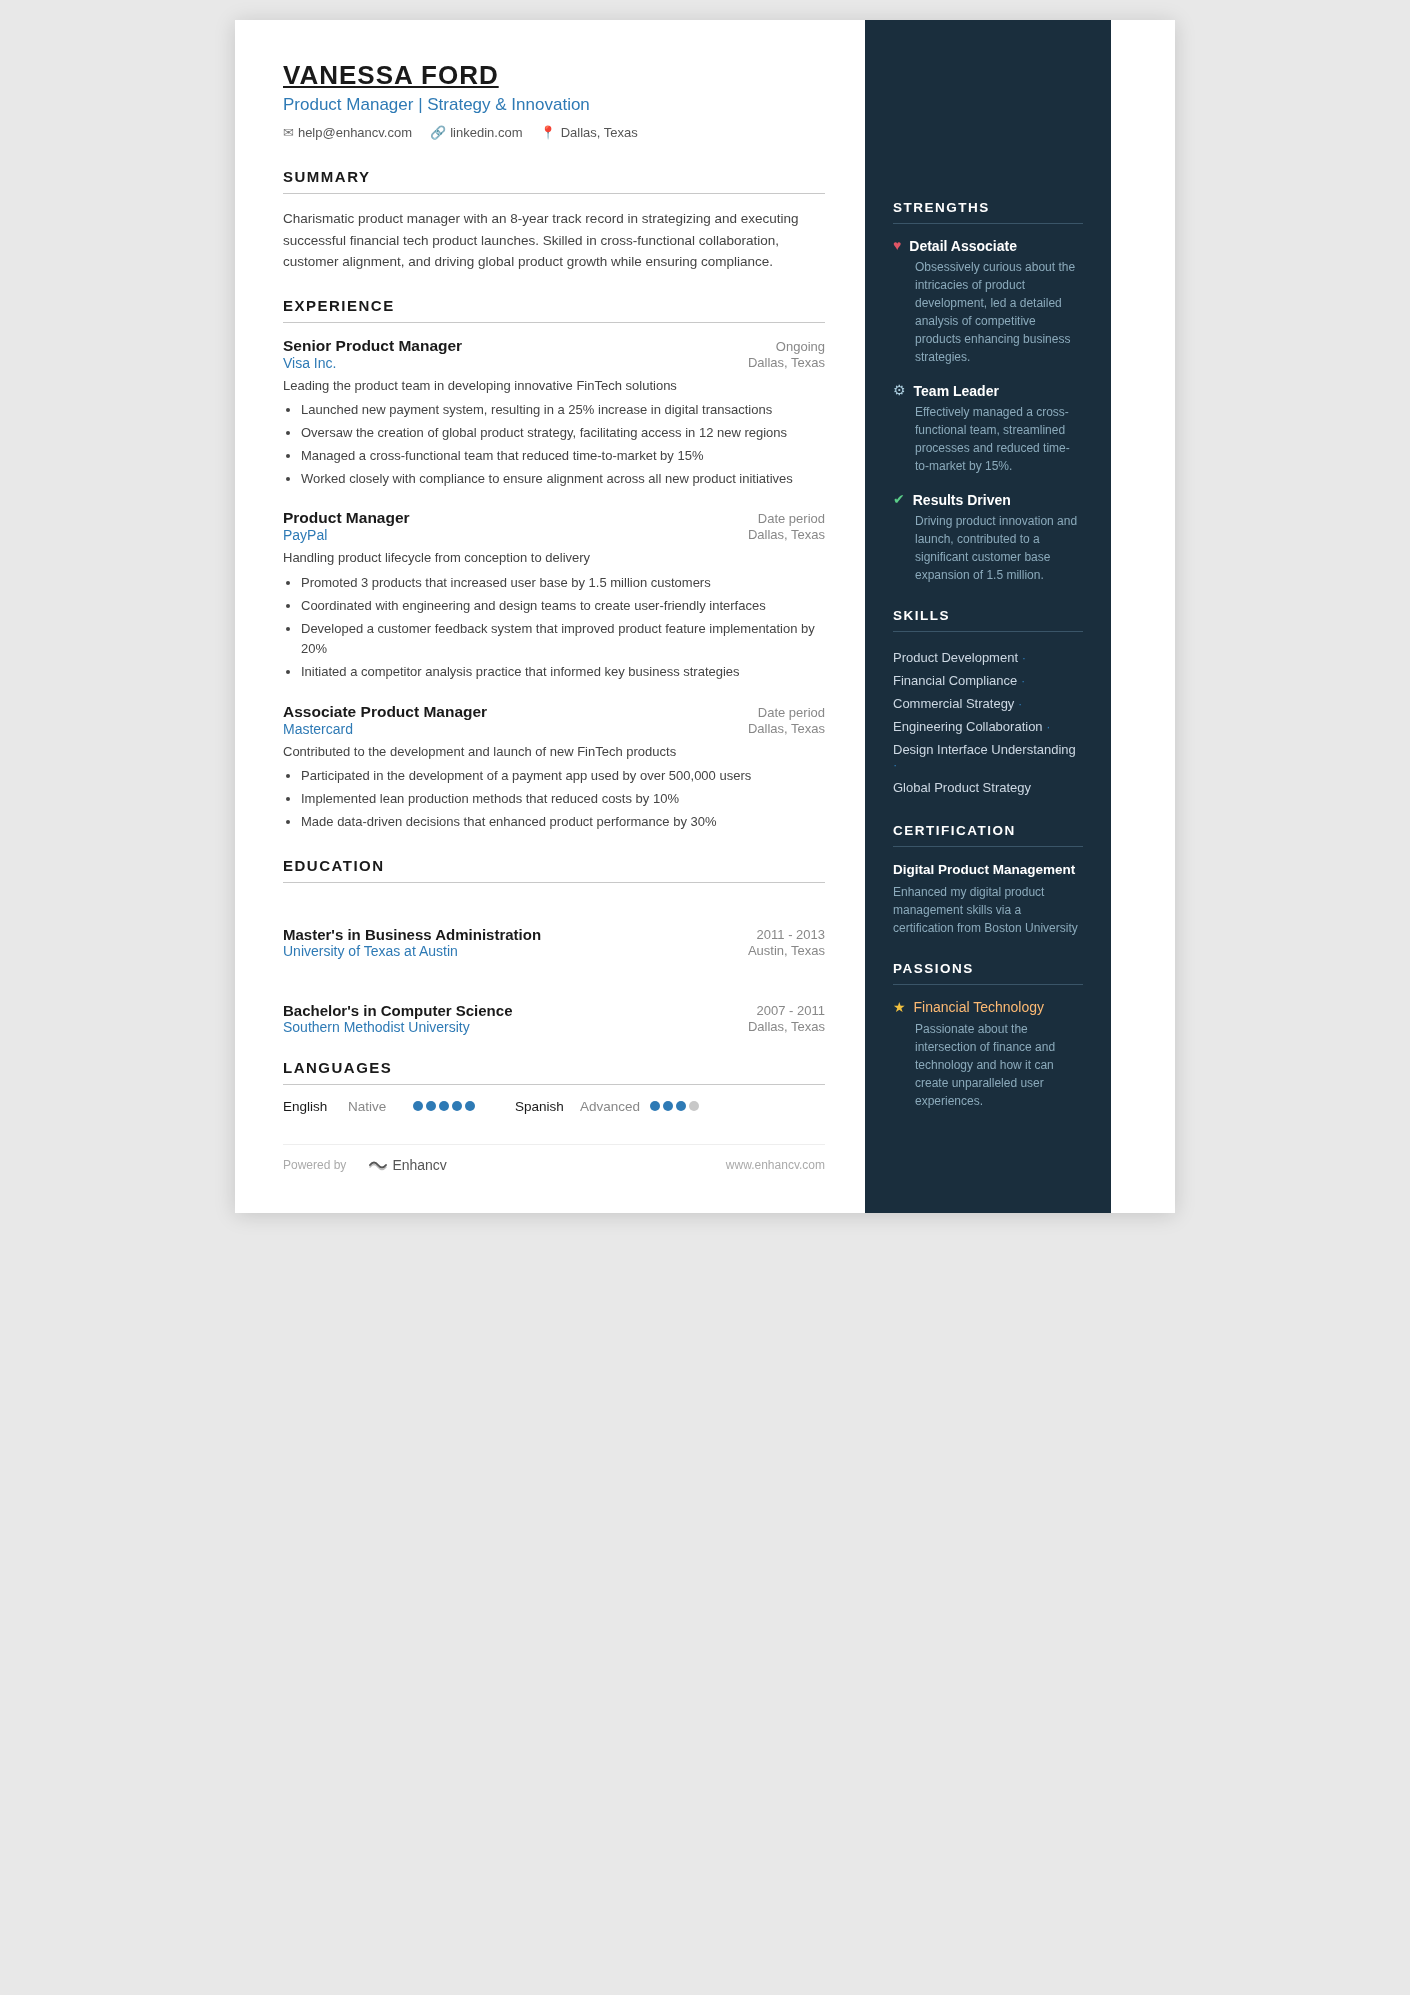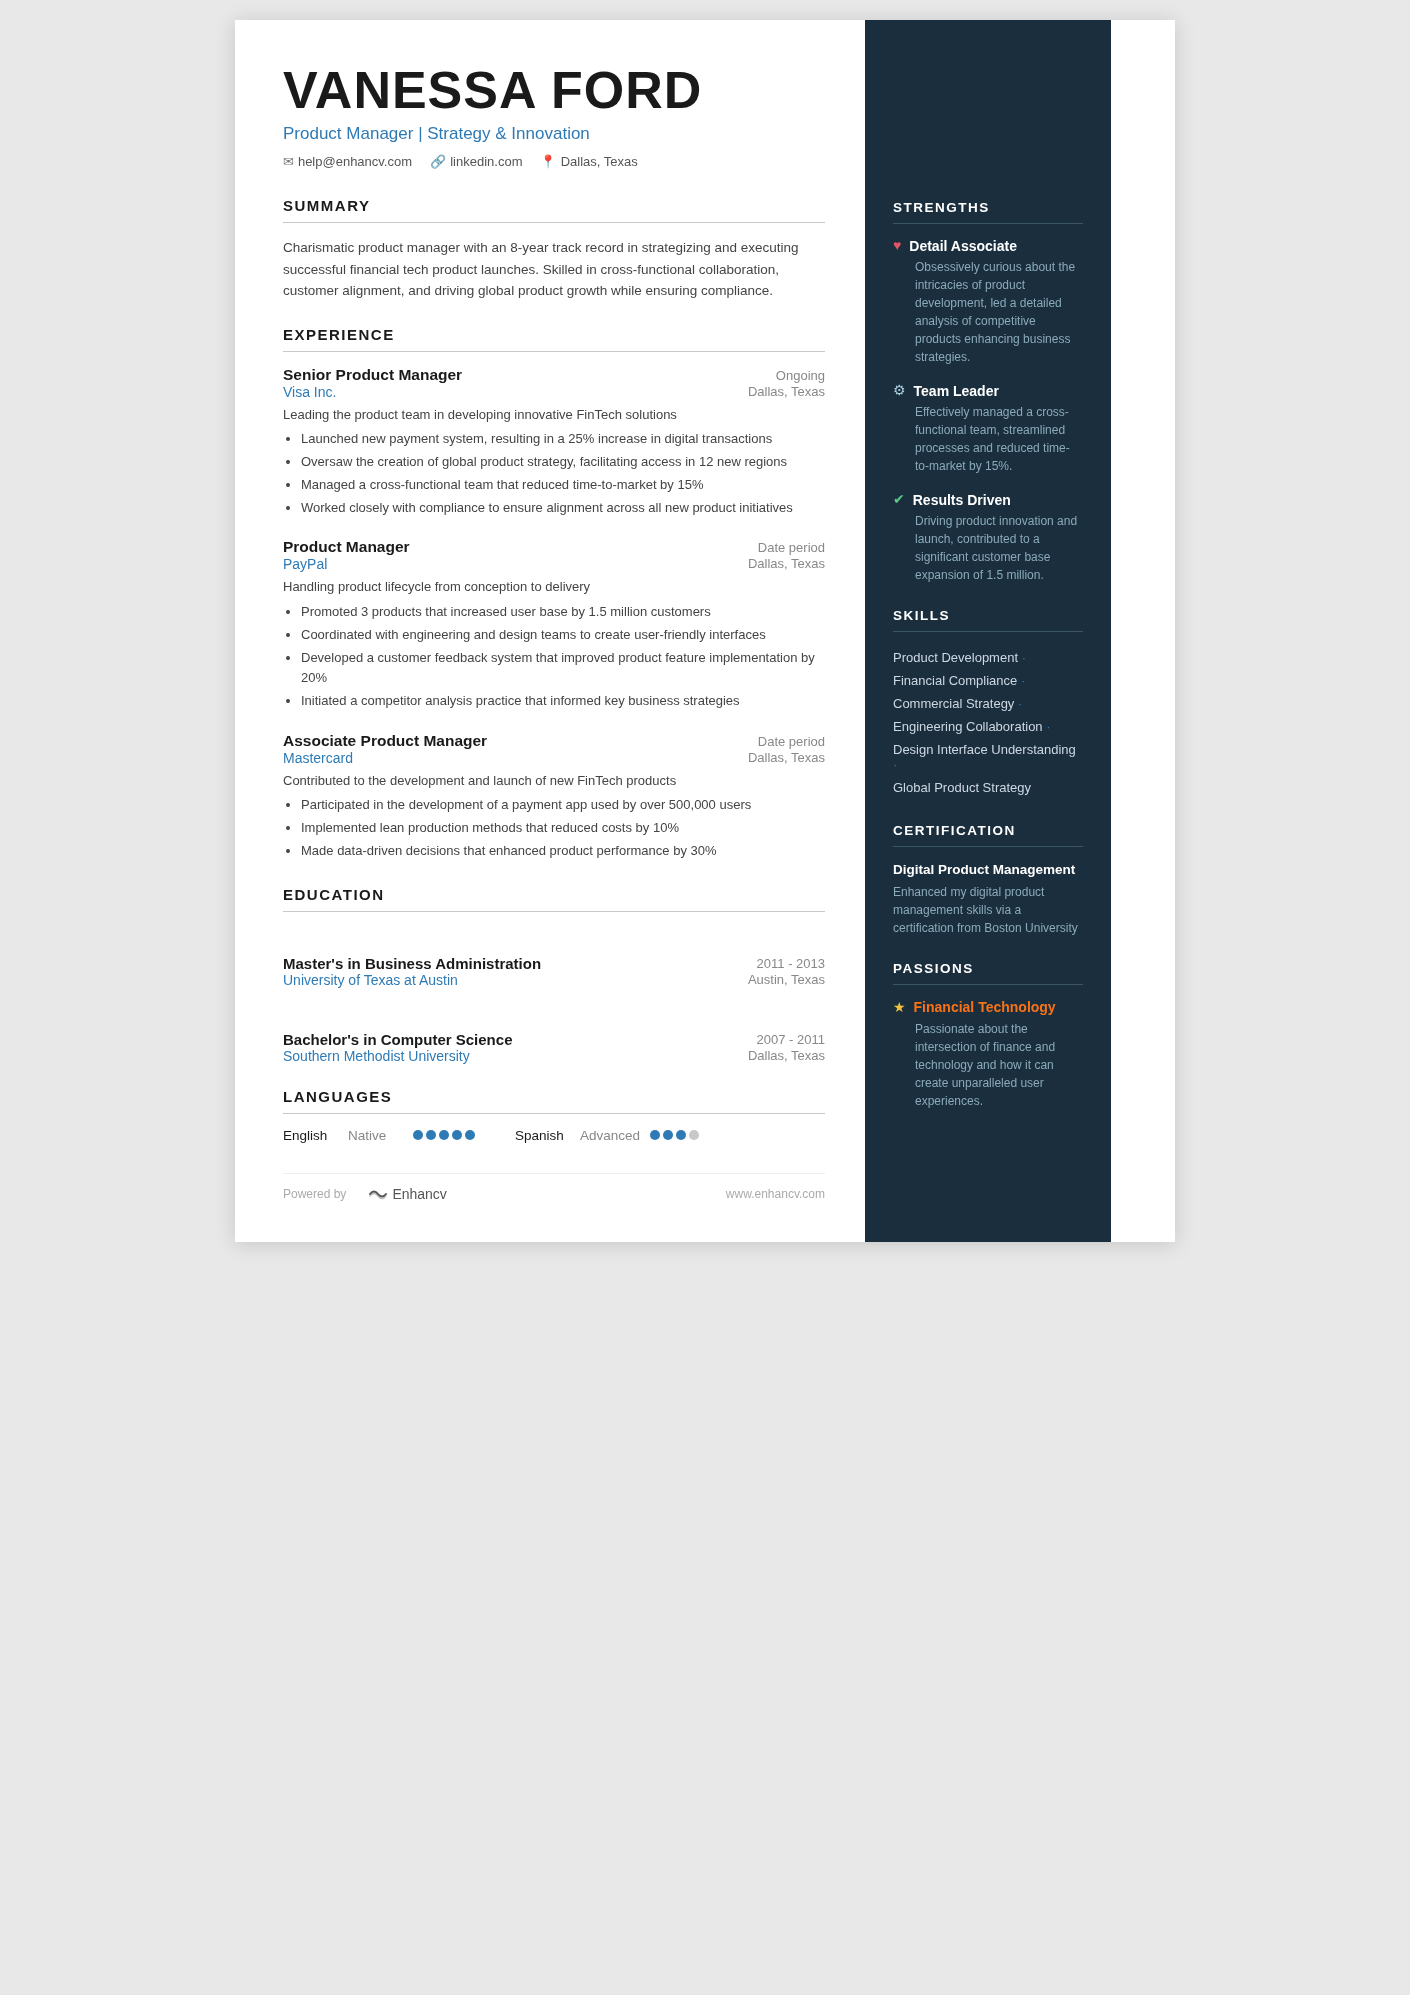--- a/index.html
+++ b/index.html
@@ -31,26 +31,27 @@
       background: #1a2e3d;
       color: #cdd8e3;
       padding: 180px 28px 40px 28px;
     }
 
     
     .header {
       margin-bottom: 28px;
     }
     .header-name {
-      font-size: 52px;
+      font-size: 26px;
       font-weight: 700;
       color: #1a1a1a;
       letter-spacing: 1px;
       font-family: 'Arial', sans-serif;
       text-transform: uppercase;
+      text-decoration: underline;
     }
     .header-title {
       font-size: 17px;
       color: #2e7ab5;
       font-family: 'Arial', sans-serif;
       font-weight: 400;
       margin-top: 4px;
       margin-bottom: 10px;
     }
     .header-contact {
@@ -338,22 +339,22 @@
       align-items: center;
       gap: 8px;
       margin-bottom: 4px;
     }
     .passion-icon {
       color: #f0c040;
       font-size: 14px;
     }
     .passion-name {
       font-size: 14px;
-      font-weight: 700;
-      color: #f97316;
+      font-weight: 400;
+      color: #fdba74;
       font-family: 'Arial', sans-serif;
     }
     .passion-desc {
       font-size: 12px;
       color: #8baabb;
       line-height: 1.5;
       font-family: 'Arial', sans-serif;
       padding-left: 22px;
     }
 

